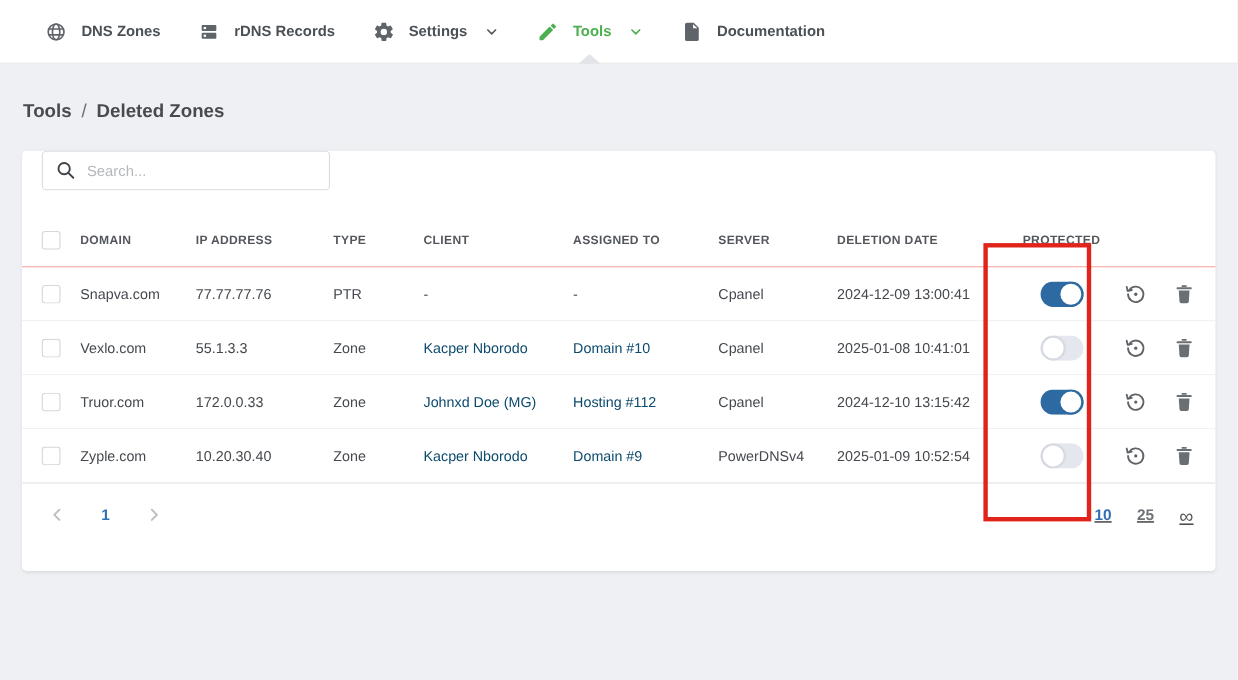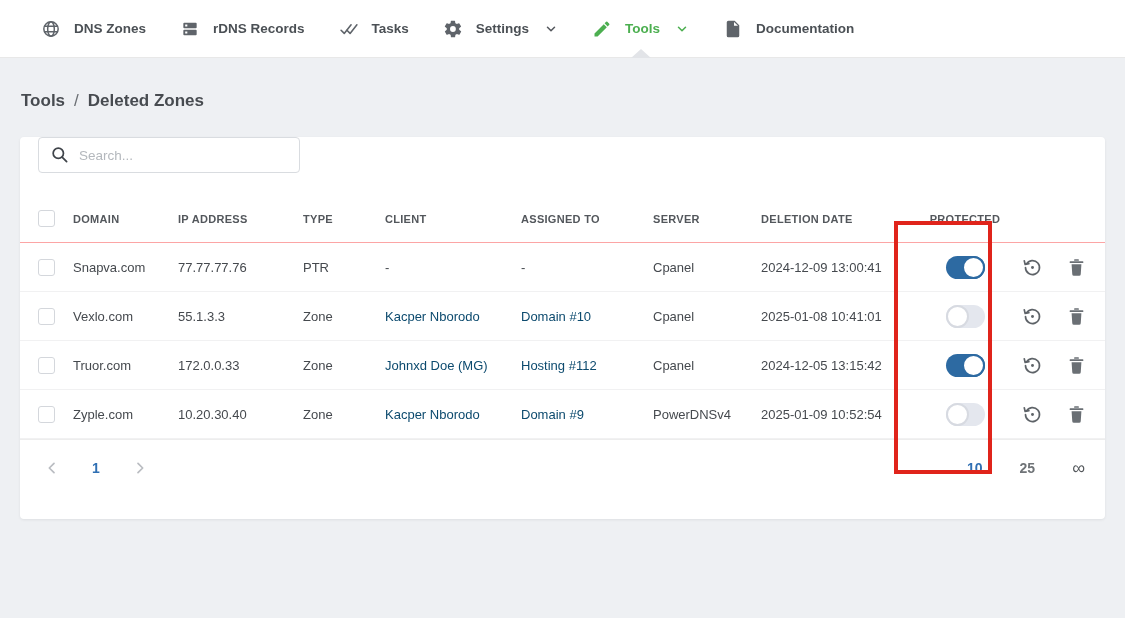--- a/index.html
+++ b/index.html
@@ -65,21 +65,21 @@
   .icon-btn.trash { color:#6a6f74; }
 
   
   .red-box { position:absolute; left:874px; top:84px; width:98px; height:253px; border:4px solid #e0241b; pointer-events:none; z-index:5; }
 
   
   .pager { height:56px; border-top:1px solid #ededed; display:flex; align-items:center; padding:0 20px 0 24px; }
   .pg-btn { background:none; border:none; width:16px; height:16px; color:#babdc2; cursor:pointer; display:flex; padding:0; }
   .pg-btn svg { width:16px; height:16px; }
   .pg-num { font-size:14px; font-weight:700; color:#2f6fb3; margin:0 32px; cursor:pointer; }
-  .sizes { margin-left:auto; display:flex; align-items:center; gap:37px; }
+  .sizes { margin-left:auto; display:flex; align-items:flex-end; gap:23px;text-decoration:underline; }
   .size { font-size:14px; font-weight:700; color:#6f7377; cursor:pointer; }
   .size.active { color:#2f6fb3; }
   .size.inf { font-size:18px; font-weight:400; color:#54585c; line-height:14px; }
 </style>
 </head>
 <body>
 
 <div class="page">
 
 
@@ -97,29 +97,20 @@
       <div class="nav-item">
         <span class="nav-icon">
           <svg viewBox="0 0 24 24" fill="currentColor">
             <rect x="4" y="4.5" width="16" height="6.6" rx="1.2"></rect>
             <rect x="4" y="12.9" width="16" height="6.6" rx="1.2"></rect>
             <rect x="6.2" y="6.6" width="2.6" height="2.4" fill="#fff"></rect>
             <rect x="6.2" y="15" width="2.6" height="2.4" fill="#fff"></rect>
           </svg>
         </span>
         <span class="nav-label">rDNS Records</span>
-      </div>
-      <div class="nav-item">
-        <span class="nav-icon">
-          <svg viewBox="0 0 24 24" fill="none" stroke="currentColor" stroke-width="1.9" stroke-linecap="round" stroke-linejoin="round">
-            <path d="M2.5 13.5l3.8 3.8L14.5 7"></path>
-            <path d="M9.5 13.5l3.8 3.8L21.5 7"></path>
-          </svg>
-        </span>
-        <span class="nav-label">Tasks</span>
       </div>
       <div class="nav-item">
         <span class="nav-icon">
           <svg viewBox="0 0 24 24" fill="currentColor">
             <path d="M19.4 13c.04-.33.06-.66.06-1s-.02-.67-.06-1l2.1-1.65a.5.5 0 0 0 .12-.64l-2-3.46a.5.5 0 0 0-.6-.22l-2.49 1a7.3 7.3 0 0 0-1.73-1l-.38-2.65A.5.5 0 0 0 13.93 2h-4a.5.5 0 0 0-.5.42l-.37 2.65c-.63.26-1.2.6-1.74 1l-2.48-1a.5.5 0 0 0-.61.22l-2 3.46a.5.5 0 0 0 .12.64L4.55 11c-.04.33-.06.66-.06 1s.02.67.06 1l-2.1 1.65a.5.5 0 0 0-.12.64l2 3.46c.13.23.4.32.6.22l2.5-1c.53.4 1.1.74 1.73 1l.37 2.65c.04.24.25.42.5.42h4c.25 0 .46-.18.5-.42l.37-2.65c.63-.26 1.2-.6 1.73-1l2.5 1c.2.1.47 0 .6-.22l2-3.46a.5.5 0 0 0-.12-.64zM11.93 15.5a3.5 3.5 0 1 1 0-7 3.5 3.5 0 0 1 0 7z"></path>
           </svg>
         </span>
         <span class="nav-label">Settings</span>
         <span class="chev">
           <svg viewBox="0 0 24 24" fill="none" stroke="currentColor" stroke-width="2.6" stroke-linecap="round" stroke-linejoin="round">
@@ -250,21 +241,21 @@
           <div class="trow">
             <div class="cell">
               <div class="cb"></div>
             </div>
             <div class="cell">Truor.com</div>
             <div class="cell">172.0.0.33</div>
             <div class="cell">Zone</div>
             <div class="cell link">Johnxd Doe (MG)</div>
             <div class="cell link">Hosting #112</div>
             <div class="cell">Cpanel</div>
-            <div class="cell">2024-12-05 13:15:42</div>
+            <div class="cell">2024-12-10 13:15:42</div>
             <div class="cell center">
               <div class="toggle on">
                 <div class="knob"></div>
               </div>
             </div>
             <div class="cell actions">
               <button class="icon-btn">
                 <svg viewBox="0 0 24 24" fill="none" stroke="currentColor" stroke-width="1.9">
                   <path d="M5 8.2A8 8 0 1 1 4 12" stroke-linecap="round"></path>
                   <path d="M2.6 4.3l1 4.3 4.3-1" stroke-linecap="round" stroke-linejoin="round"></path>

